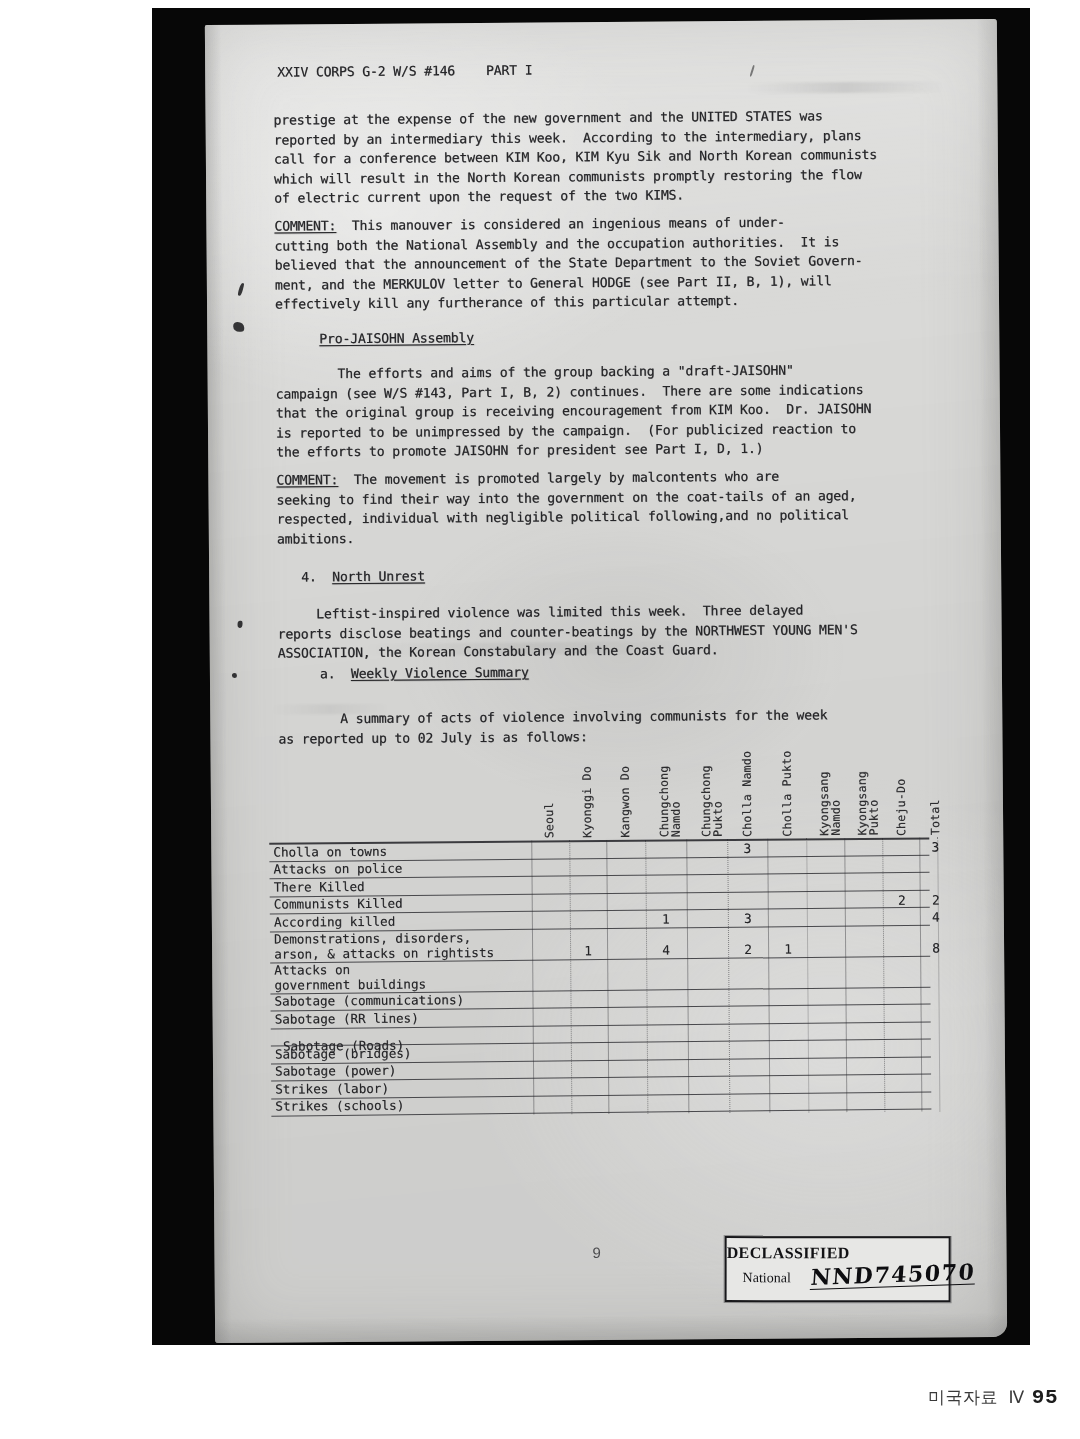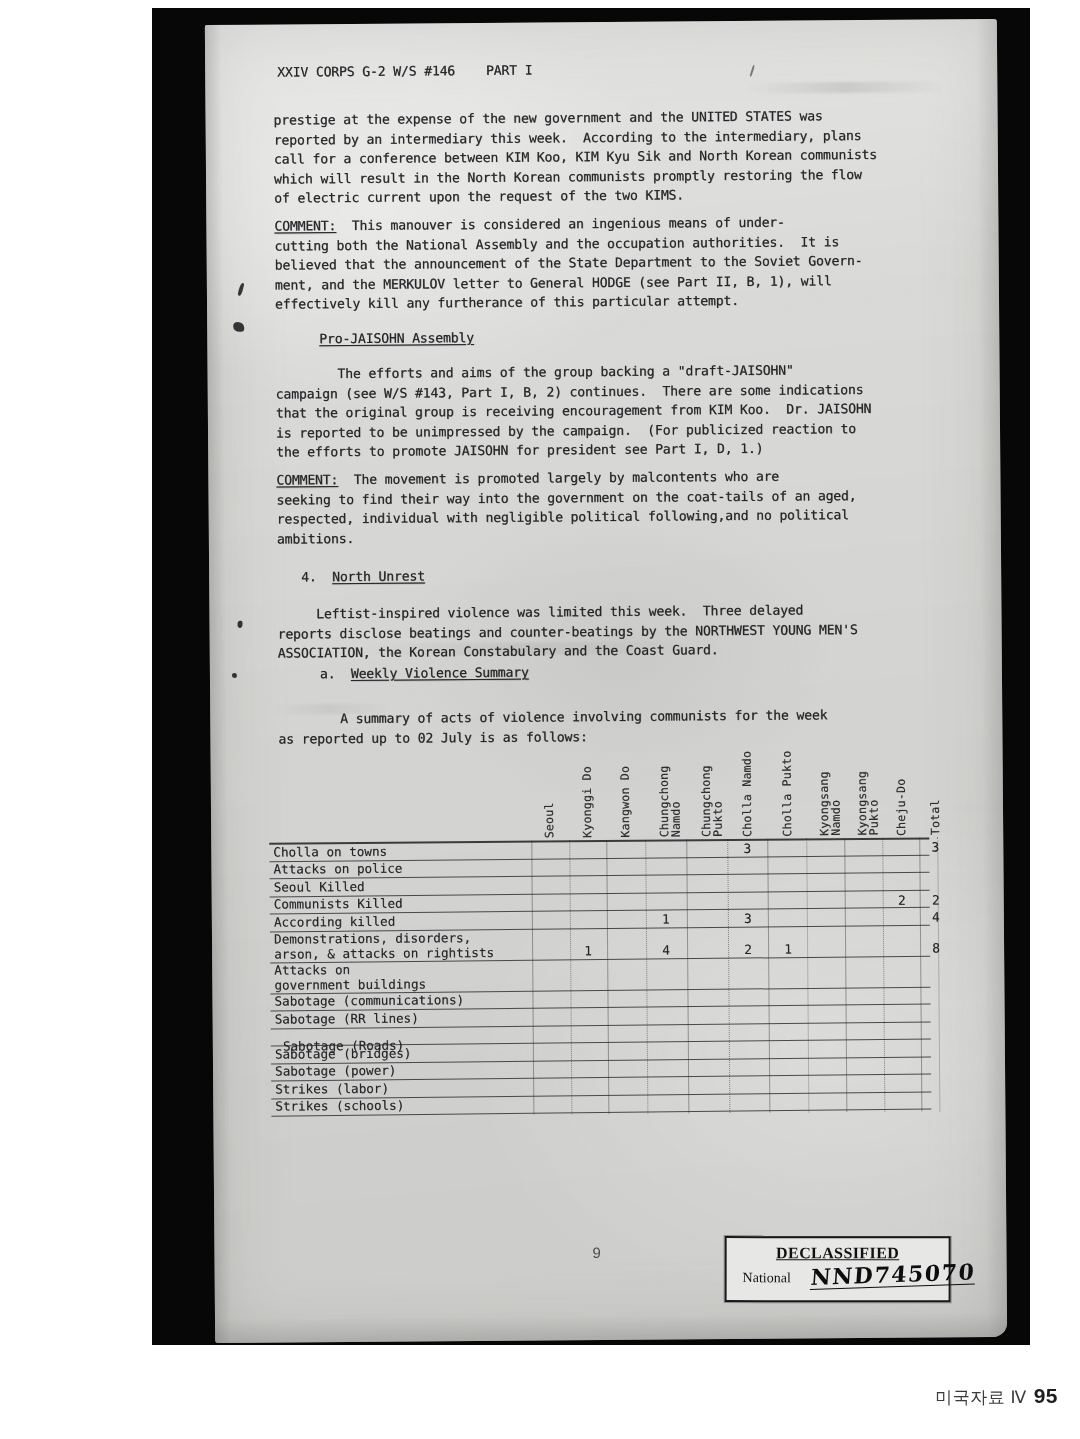--- a/index.html
+++ b/index.html
@@ -185,27 +185,25 @@
     background: #e7e7e5;
     border: 2.5px solid #18181b;
     box-shadow: 0 0 0 1px rgba(20,20,22,0.35);
     transform: rotate(0.5deg);
   }
   #stamp-title {
     position: absolute;
     top: 6px;
     left: 0;
     width: 100%;
-    text-align: center;
     font-family: "Liberation Serif", serif;
     font-size: 16px;
     font-weight: 700;
     letter-spacing: 0.4px;
     color: #111114;
-    text-decoration: underline;
   }
   #stamp-auth-label {
     position: absolute;
     top: 32px;
     left: 16px;
     font-family: "Liberation Serif", serif;
     font-size: 14px;
     color: #111114;
   }
   #stamp-auth-value {
@@ -243,21 +241,21 @@
   }
   #smudge-1 { left: 540px; top: 62px; width: 200px; height: 11px; }
   #smudge-2 { left: 150px; top: 620px; width: 330px; height: 12px; opacity: 0.14; }
   #smudge-3 { left: 60px; top: 680px; width: 120px; height: 10px; opacity: 0.12; }
 
   
   #page-footer {
     position: absolute;
     right: 22px;
     bottom: 30px;
-    font-family: Liberation Sans, sans-serif;
+    font-family: Liberation Mono, monospace;
     font-size: 17px;
     color: #3a3a3a;
     letter-spacing: 0.5px;
   }
   #footer-num {
     font-size: 21px;
     font-weight: 700;
     color: #1d1d1d;
     margin-left: 7px;
   }
@@ -350,21 +348,21 @@
         <div class="vline dotted" style="left: 613px; height: 274px;"></div>
         <div class="vline" style="left: 650px; height: 274px;"></div>
         <div class="vline dotted" style="left: 668px; height: 274px;"></div>
         <div class="hline thick" style="top: 0px;"></div>
         <div class="rowlabel" style="top: 1.5px; line-height: 16px; white-space: pre;">Cholla on towns</div>
         <div class="cellval" style="left: 470px; top: 2px;">3</div>
         <div class="cellval" style="left: 658px; top: 2px;">3</div>
         <div class="hline" style="top: 17.5px; transform: rotate(-0.12deg);"></div>
         <div class="rowlabel" style="top: 19px; line-height: 16px; white-space: pre;">Attacks on police</div>
         <div class="hline" style="top: 35px; transform: rotate(-0.124deg);"></div>
-        <div class="rowlabel" style="top: 36.5px; line-height: 16px; white-space: pre;">Seoul Killed</div>
+        <div class="rowlabel" style="top: 36.5px; line-height: 16px; white-space: pre;">There Killed</div>
         <div class="hline" style="top: 52.5px; transform: rotate(-0.128deg);"></div>
         <div class="rowlabel" style="top: 54px; line-height: 16px; white-space: pre;">Communists Killed</div>
         <div class="cellval" style="left: 624px; top: 54.5px;">2</div>
         <div class="cellval" style="left: 658px; top: 54.5px;">2</div>
         <div class="hline" style="top: 70px; transform: rotate(-0.132deg);"></div>
         <div class="rowlabel" style="top: 71.5px; line-height: 16px; white-space: pre;">According killed</div>
         <div class="cellval" style="left: 388px; top: 72px;">1</div>
         <div class="cellval" style="left: 470px; top: 72px;">3</div>
         <div class="cellval" style="left: 658px; top: 72px;">4</div>
         <div class="hline" style="top: 87.5px; transform: rotate(-0.136deg);"></div>

